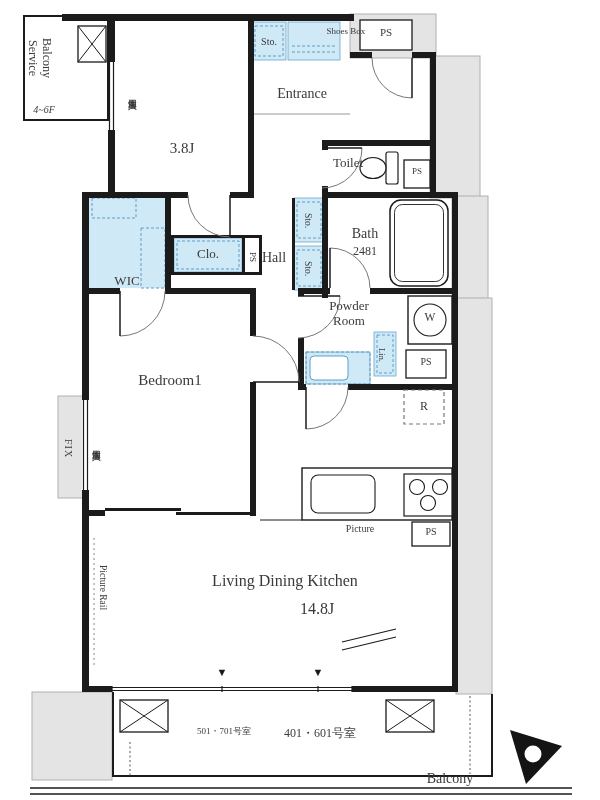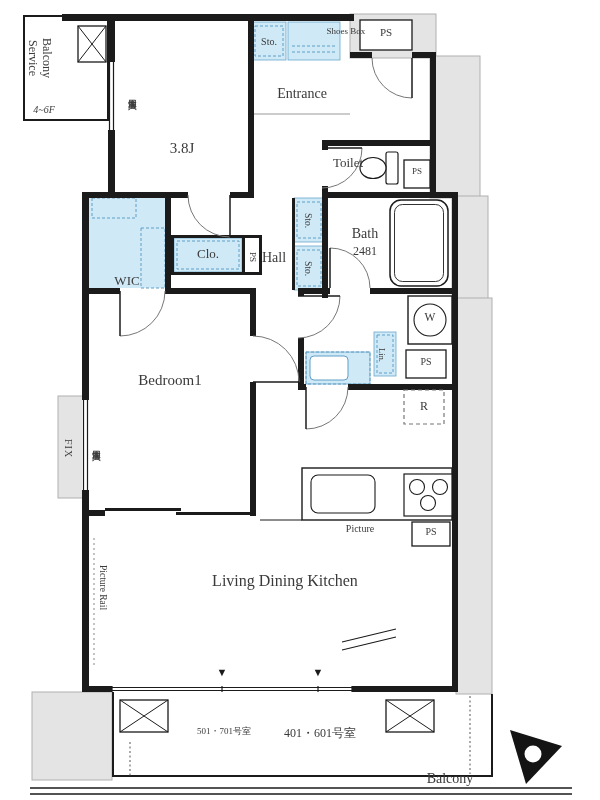--- a/index.html
+++ b/index.html
@@ -204,34 +204,36 @@
 <div class="lbl v" style="left:302px;top:251px;height:36px;font-size:9.5px;">Sto.</div>
 
 <div class="lbl" style="left:338px;top:226px;width:54px;font-size:14px;">Bath</div>
 <div class="lbl" style="left:338px;top:244px;width:54px;font-size:12px;">2481</div>
 
 <div class="lbl" style="left:94px;top:238px;width:66px;font-size:13px;margin-top:35px;">WIC</div>
 <div class="lbl" style="left:174px;top:246px;width:68px;font-size:13px;">Clo.</div>
 <div class="lbl v" style="left:247px;top:241px;height:32px;font-size:9px;">PS</div>
 <div class="lbl" style="left:250px;top:250px;width:48px;font-size:14px;">Hall</div>
 
+<div class="lbl wrap" style="left:317px;top:298px;width:64px;font-size:13px;">Powder Room</div>
 <div class="lbl" style="left:421px;top:311px;width:18px;font-size:11.5px;">W</div>
 
 <div class="lbl" style="left:100px;top:372px;width:140px;font-size:15px;">Bedroom1</div>
 <div class="lbl v" style="left:62px;top:423px;height:52px;font-size:10px;letter-spacing:1px;">FIX</div>
 <div class="lbl v" style="left:91px;top:401px;height:86px;font-size:9px;">非常用進入口</div>
 
 <div class="lbl v" style="left:377px;top:336px;height:38px;font-size:8.5px;">Lin.</div>
 <div class="lbl" style="left:406px;top:356px;width:40px;font-size:10px;">PS</div>
 <div class="lbl" style="left:404px;top:399px;width:40px;font-size:12px;">R</div>
 
 <div class="lbl" style="left:330px;top:523px;width:60px;font-size:10px;">Picture</div>
 <div class="lbl" style="left:412px;top:526px;width:38px;font-size:10px;">PS</div>
 
 <div class="lbl" style="left:160px;top:572px;width:250px;font-size:16px;">Living Dining Kitchen</div>
+<div class="lbl" style="left:262px;top:600px;width:110px;font-size:16px;">14.8J</div>
 <div class="lbl v" style="left:97px;top:541px;height:94px;font-size:9.5px;">Picture Rail</div>
 
 <div class="lbl" style="left:212px;top:666px;width:20px;font-size:11px;color:#1b1b1b;">▼</div>
 <div class="lbl" style="left:308px;top:666px;width:20px;font-size:11px;color:#1b1b1b;">▼</div>
 <div class="lbl" style="left:188px;top:726px;width:72px;font-size:9px;">501・701号室</div>
 <div class="lbl" style="left:284px;top:726px;width:72px;font-size:12px;">401・601号室</div>
 <div class="lbl" style="left:408px;top:735px;width:84px;font-size:14px;margin-top:36px;">Balcony</div>
 
 </div>
 

